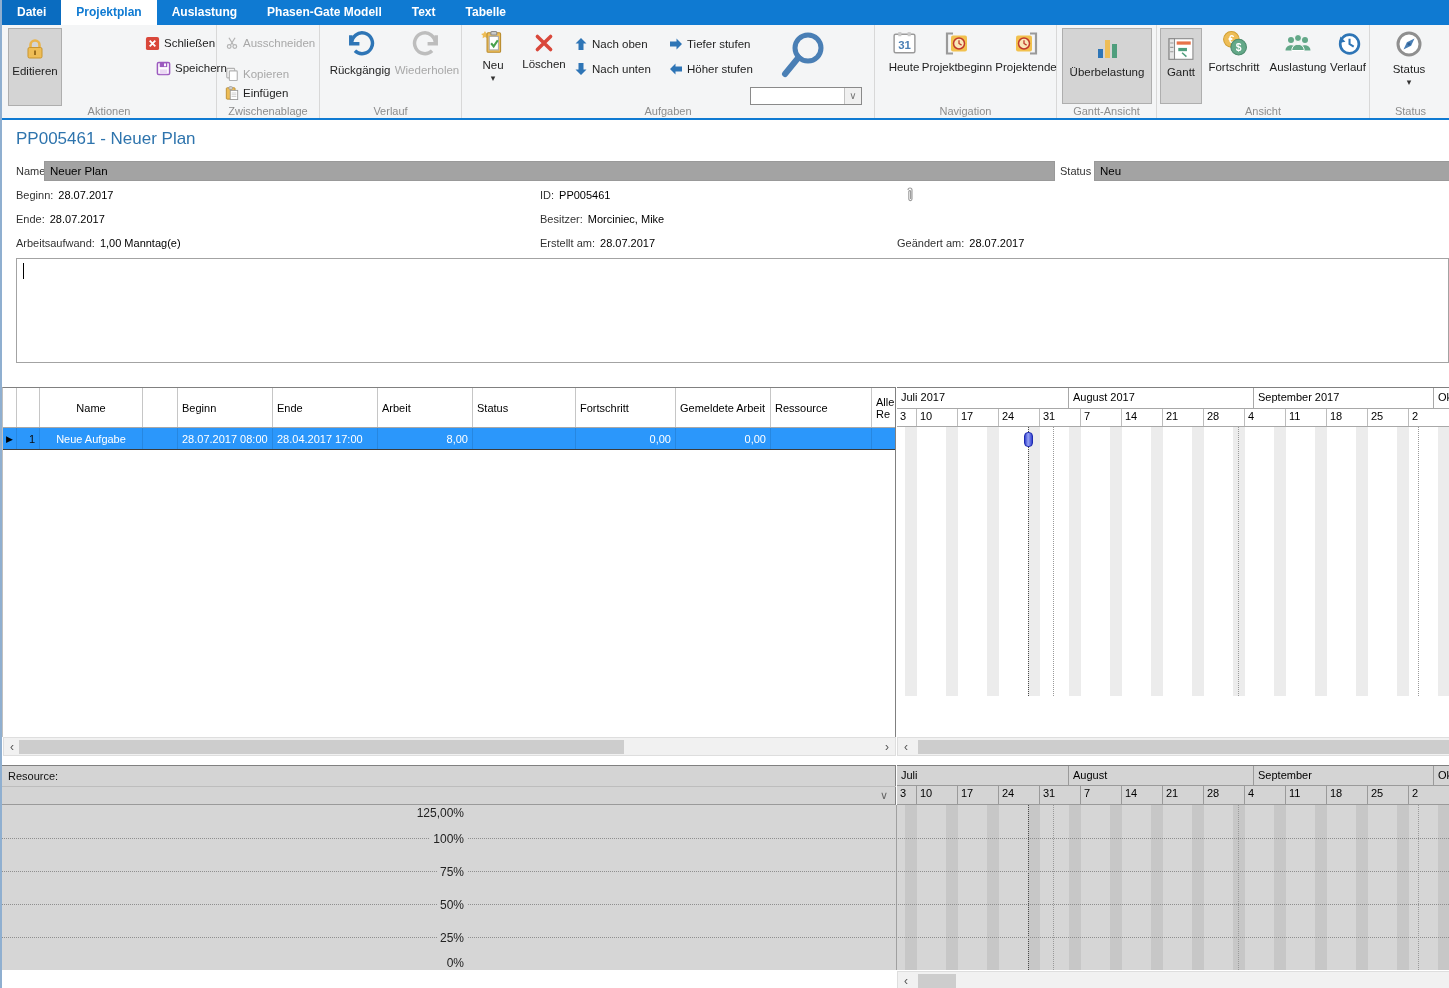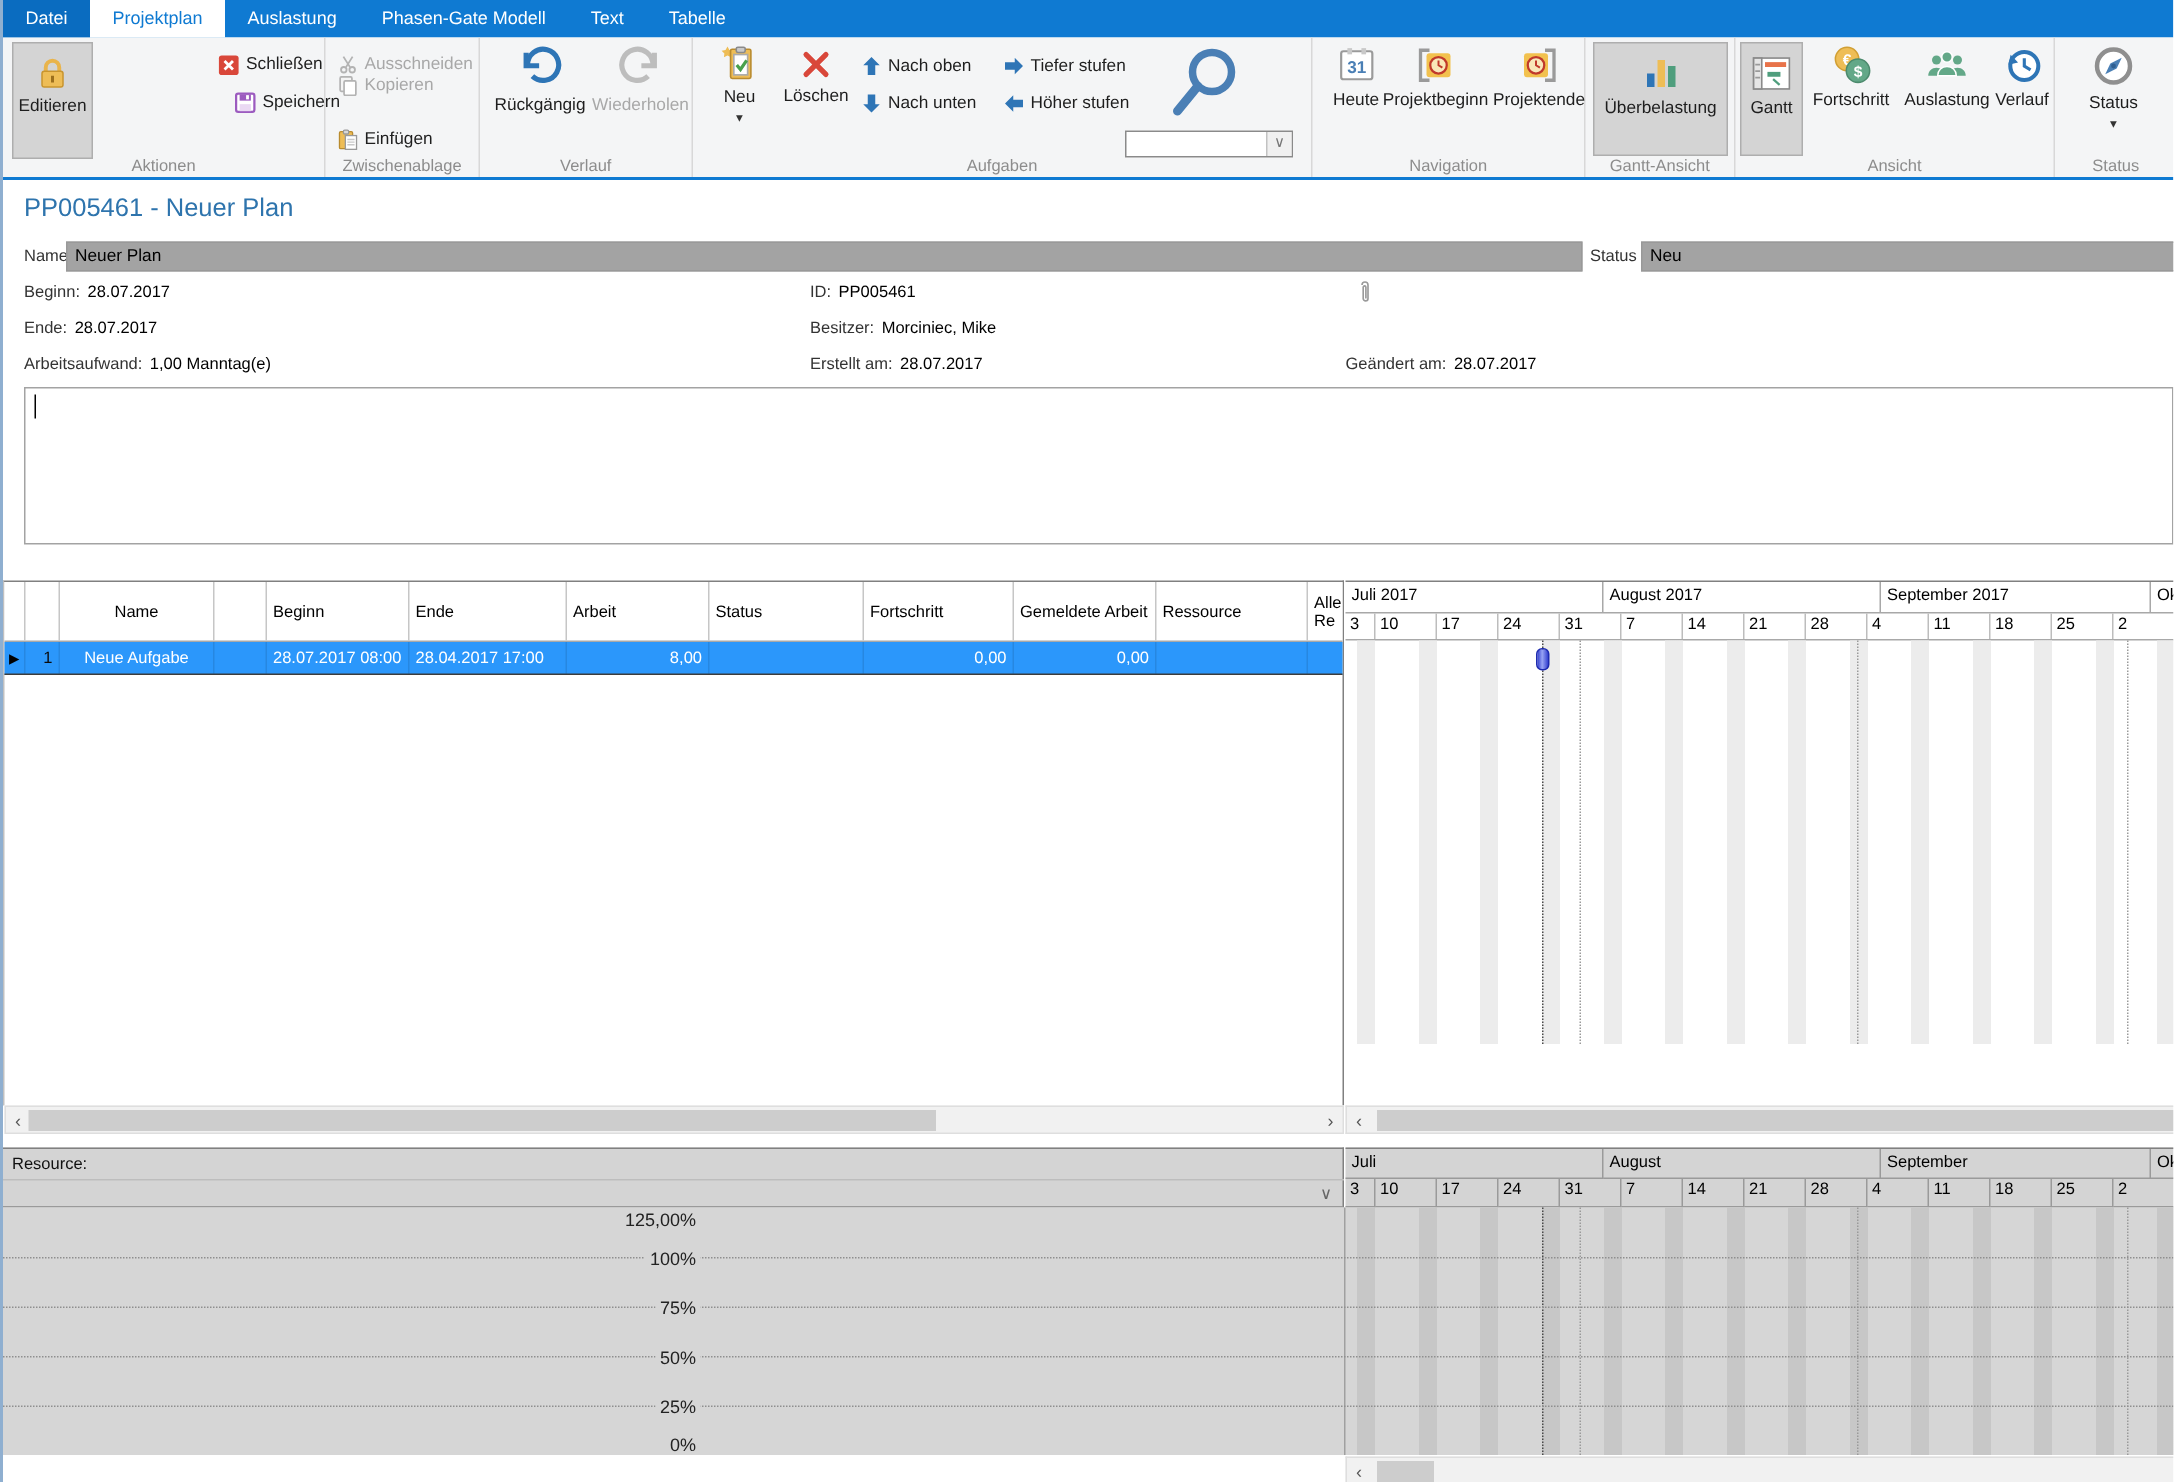--- a/index.html
+++ b/index.html
@@ -2,21 +2,21 @@
 <html><head>
 <meta charset="utf-8">
 <style>
   * { margin:0; padding:0; box-sizing:border-box; }
   html,body { background:#fff; }
   body { font-family:"Liberation Sans", sans-serif; font-size:11px; color:#1e1e1e; }
   #app { position:relative; width:1449px; height:988px; background:#fff; overflow:hidden; border-left:2px solid #8fafd0; }
 
   
   .tabbar { position:absolute; left:0; top:0; width:100%; height:25px; background:#0f7ad2; display:flex; }
-  .tab { padding:0 15px; line-height:25px; color:#fff; font-size:12px; white-space:nowrap; }
+  .tab { padding:0 15px; line-height:25px; color:#fff; font-size:12px; white-space:nowrap;font-weight:bold; }
   .tab.file { background:#0a6cc0; }
   .tab.active { background:#fff; color:#0f7ad2; }
 
   
   .ribbon { position:absolute; left:0; top:25px; width:100%; height:95px; background:#f4f5f6; border-bottom:2px solid #0f7ad2; }
   .rgroup { position:absolute; top:0; height:93px; border-right:1px solid #d8d8d8; }
   .rgroup-label { position:absolute; bottom:1px; left:0; width:100%; text-align:center; font-size:11px; color:#8c8c8c; white-space:nowrap; }
   .btn { position:absolute; display:flex; flex-direction:column; align-items:center; text-align:center; font-size:11.5px; }
   .btn .lbl { margin-top:4px; line-height:13px; white-space:pre-line; }
   .btn.toggled { background:#d4d4d4; border:1px solid #aeaeae; }
@@ -138,21 +138,21 @@
       <div class="sbtn disabled" style="left:8px;top:8px">
         <span>
           <svg width="14" height="14" viewBox="0 0 16 16">
               <path d="M4.5 2l5 8M11.5 2l-5 8" stroke="#b3b3b3" stroke-width="1.4" fill="none"></path>
               <circle cx="4.8" cy="12" r="2.1" fill="none" stroke="#b3b3b3" stroke-width="1.4"></circle>
               <circle cx="11.2" cy="12" r="2.1" fill="none" stroke="#b3b3b3" stroke-width="1.4"></circle>
             </svg>
         </span>
         <span>Ausschneiden</span>
       </div>
-      <div class="sbtn disabled" style="left:8px;top:22px">
+      <div class="sbtn disabled" style="left:8px;top:39px">
         <span>
           <svg width="14" height="14" viewBox="0 0 16 16">
               <rect x="2" y="1.5" width="9" height="11" rx="1" fill="#f4f4f4" stroke="#b3b3b3" stroke-width="1.3"></rect>
               <rect x="5" y="4.5" width="9" height="11" rx="1" fill="#fff" stroke="#b3b3b3" stroke-width="1.3"></rect>
             </svg>
         </span>
         <span>Kopieren</span>
       </div>
       <div class="sbtn" style="left:8px;top:58px">
         <span>

